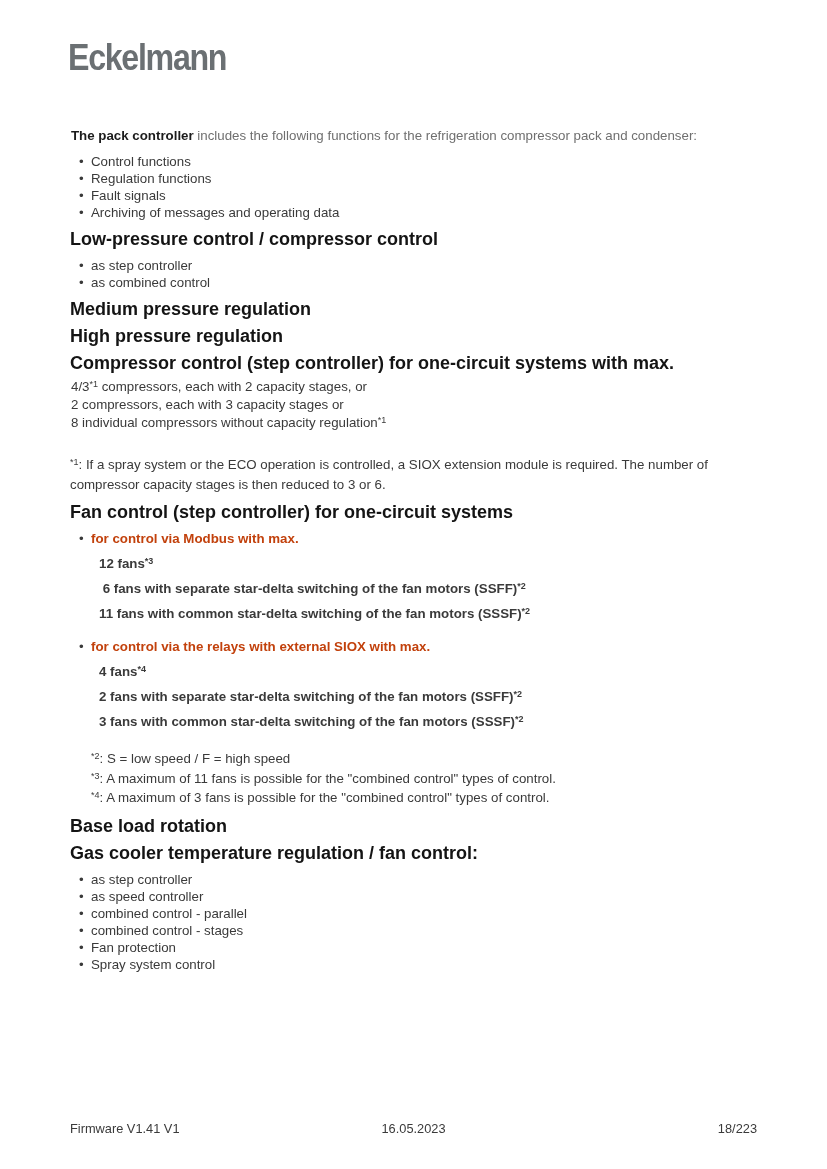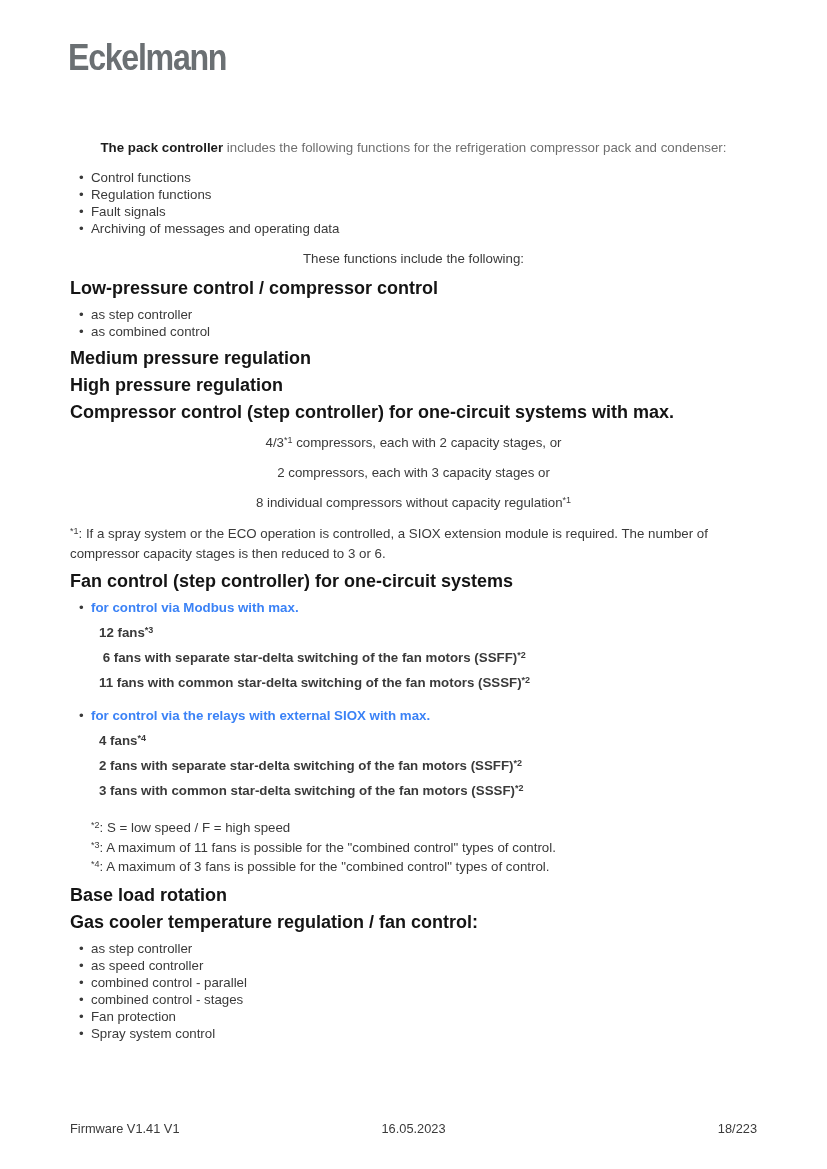--- a/index.html
+++ b/index.html
@@ -21,32 +21,32 @@
     line-height: 36px;
     font-weight: 700;
     letter-spacing: -1.5px;
     color: #6b7073;
     transform: scaleX(0.87);
     transform-origin: left center;
   }
 
   .content { padding: 50px 70px 0 70px; }
 
-  p.line { margin: 13px; text-align: center; }
+  p.line { margin: 1px; }
   .intro .lead { color: #1c1c1c; font-weight: 600; }
   .intro .muted { color: #6f6f6f; }
 
   .bullets { margin: 9px 0 6px 0; }
   .bul { position: relative; padding-left: 21px; }
   .bul::before {
     content: "\2022";
     position: absolute; left: 9px; top: 0;
     color: #3a3a3a;
   }
-  .bul.bold-bullet { font-weight: 700; color: #3b82f6; }
+  .bul.bold-bullet { font-weight: 700; color: #c2410c; }
   .bul.bold-bullet::before { font-weight: 400; color: #3a3a3a; }
 
   .h {
     font-weight: 700; color: #141414;
     margin: 10px 0 6px 0;
     font-size: 18px;
   }
   .h.tight { margin-bottom: 5px; }
 
   sup {
@@ -56,21 +56,21 @@
     position: relative;
     top: -4px;
   }
   .pre-space { white-space: pre; }
 
   .indent { padding-left: 21px; }
   .sub-lines p { margin: 8px; font-weight: bold; }
   .gap-top { margin-top: 16px; }
   .gap-top-lg { margin-top: 19px; }
   .fn-block p { margin: 0; line-height: 19.5px; }
-  .fn1 { margin-top: 7px; }
+  .fn1 { margin-top: 24px; }
 
   .footer {
     position: absolute;
     left: 70px; right: 70px; top: 1120px;
     font-size: 12.8px;
     color: #3a3a3a;
   }
   .footer .center {
     position: absolute; left: 50%; transform: translateX(-50%);
   }
@@ -88,21 +88,20 @@
 
     <p class="line intro"><span class="lead">The pack controller</span><span class="muted"> includes the following functions for the refrigeration compressor pack and condenser:</span></p>
 
     <div class="bullets">
       <div class="bul">Control functions</div>
       <div class="bul">Regulation functions</div>
       <div class="bul">Fault signals</div>
       <div class="bul">Archiving of messages and operating data</div>
     </div>
 
-    <p class="line">These functions include the following:</p>
 
     <div class="h">Low-pressure control / compressor control</div>
     <div class="bullets">
       <div class="bul">as step controller</div>
       <div class="bul">as combined control</div>
     </div>
 
     <div class="h tight">Medium pressure regulation</div>
     <div class="h tight">High pressure regulation</div>
 

